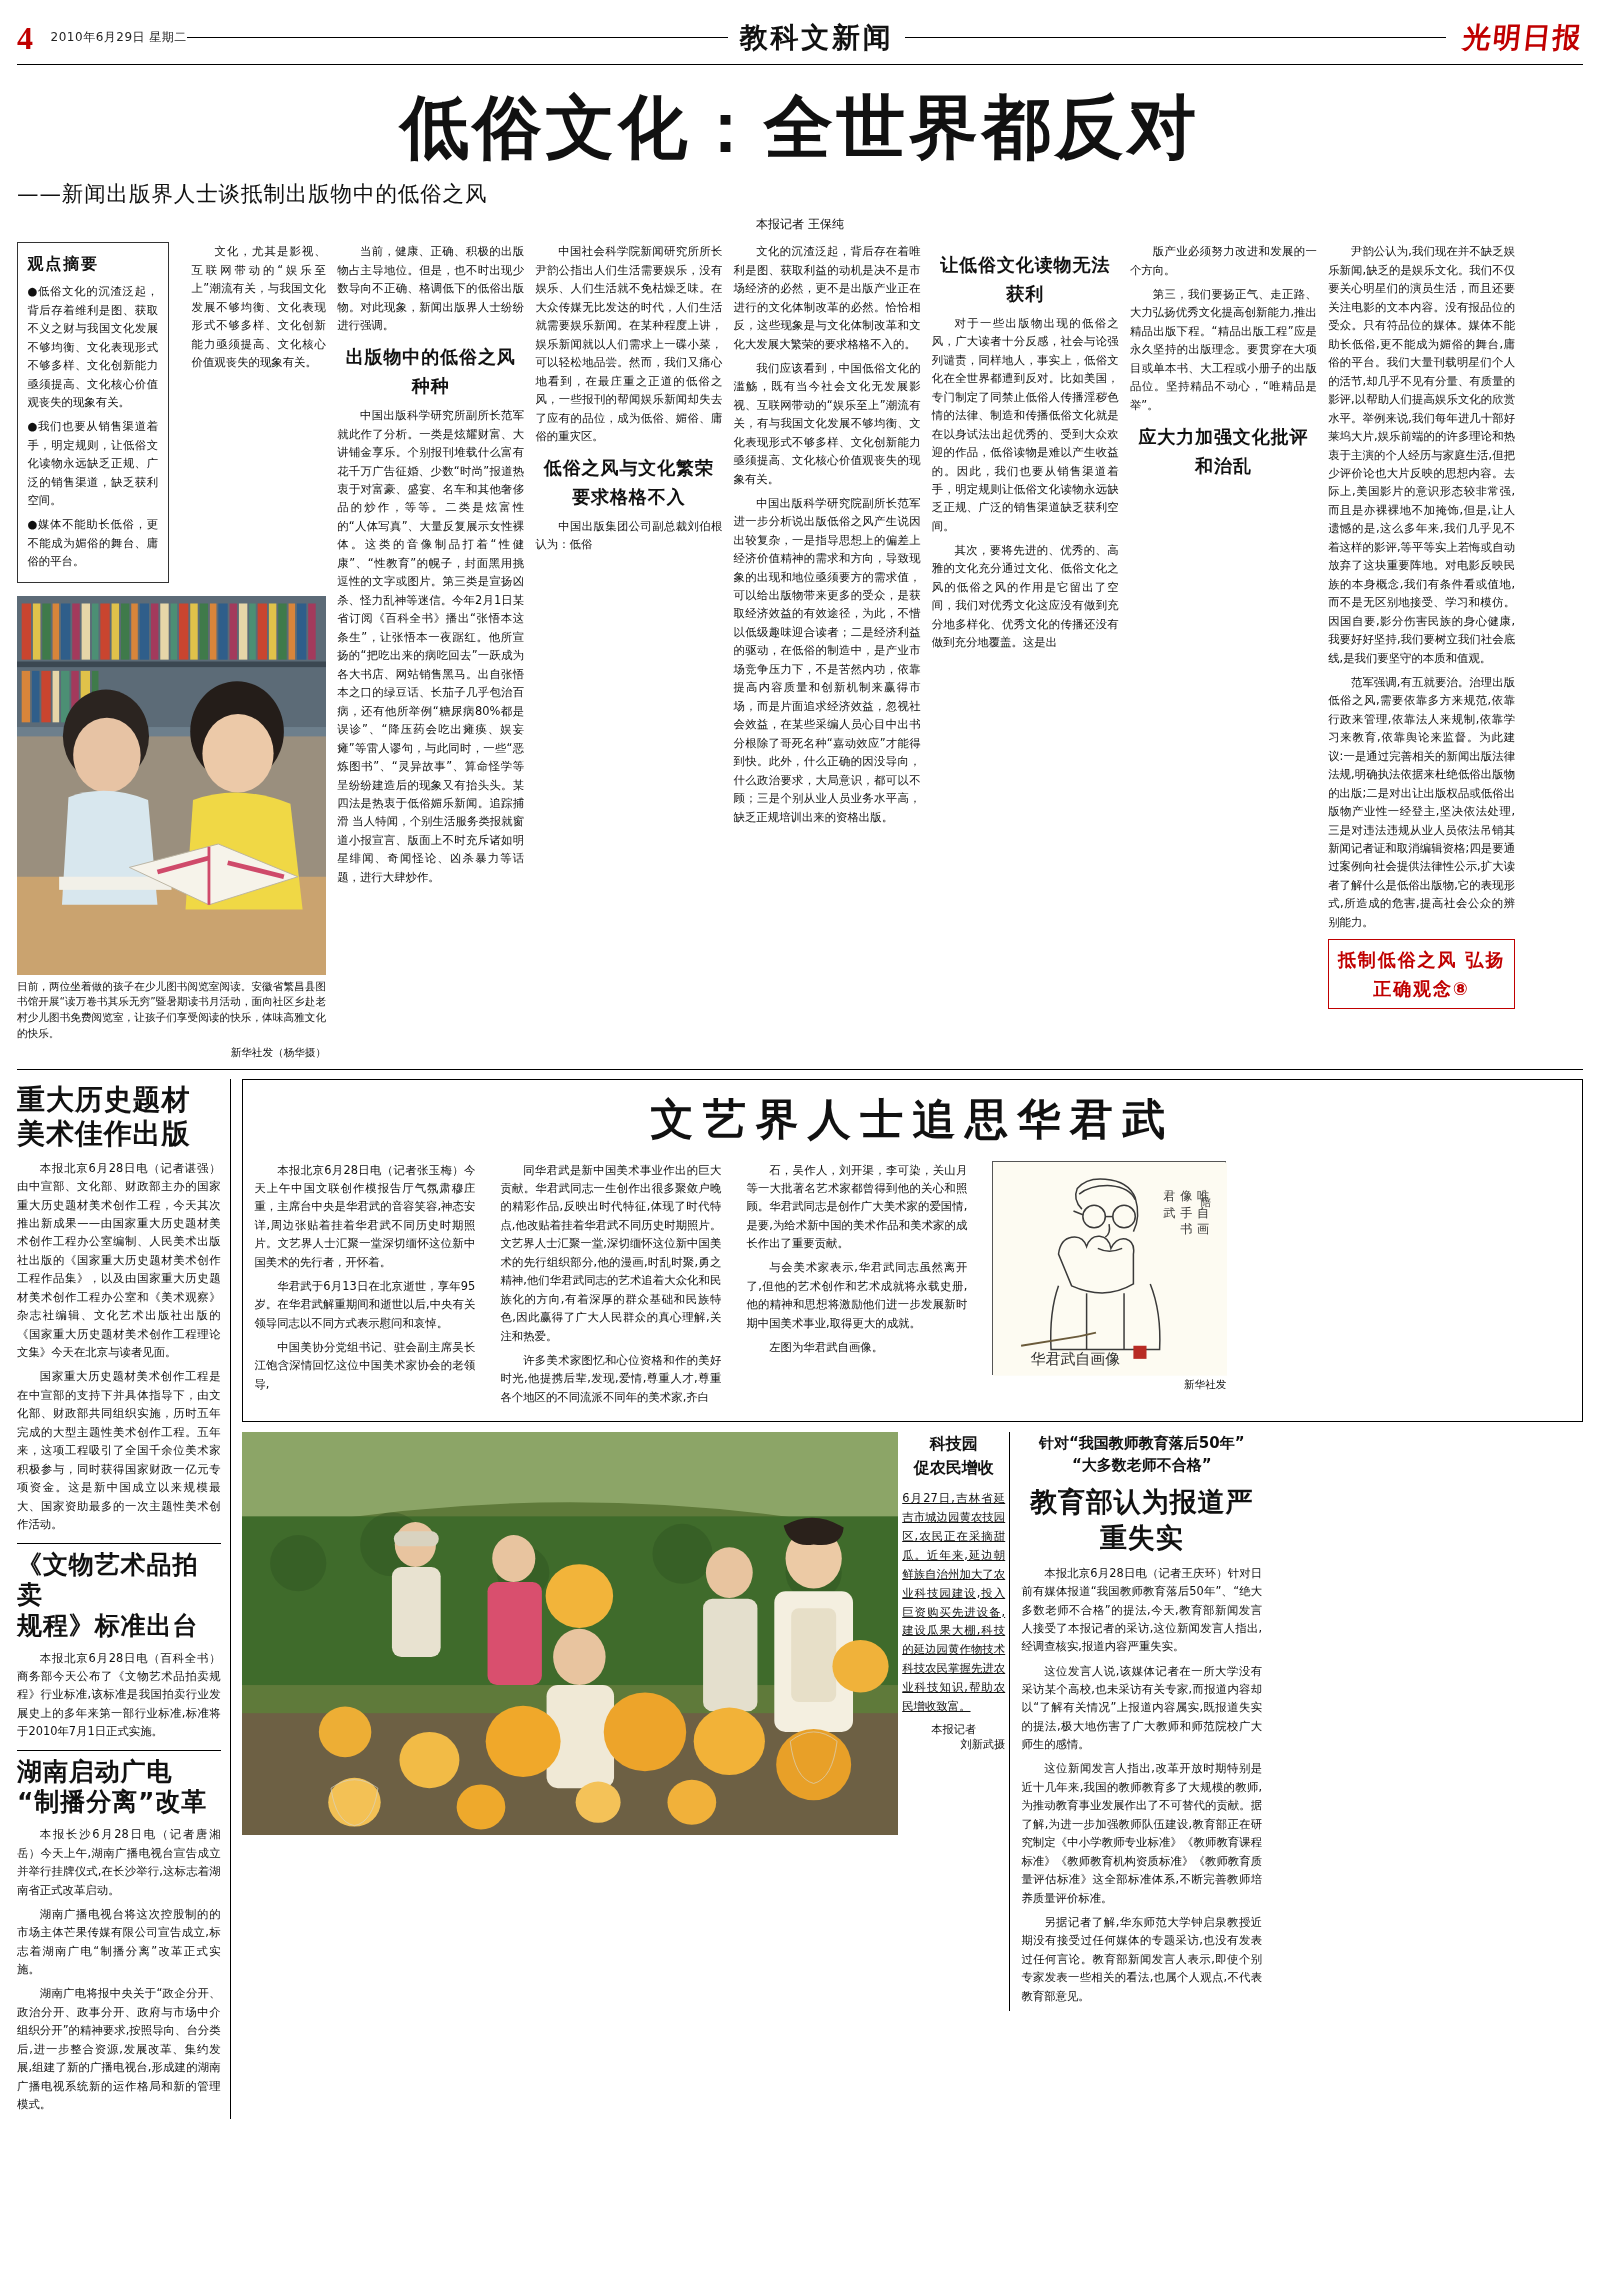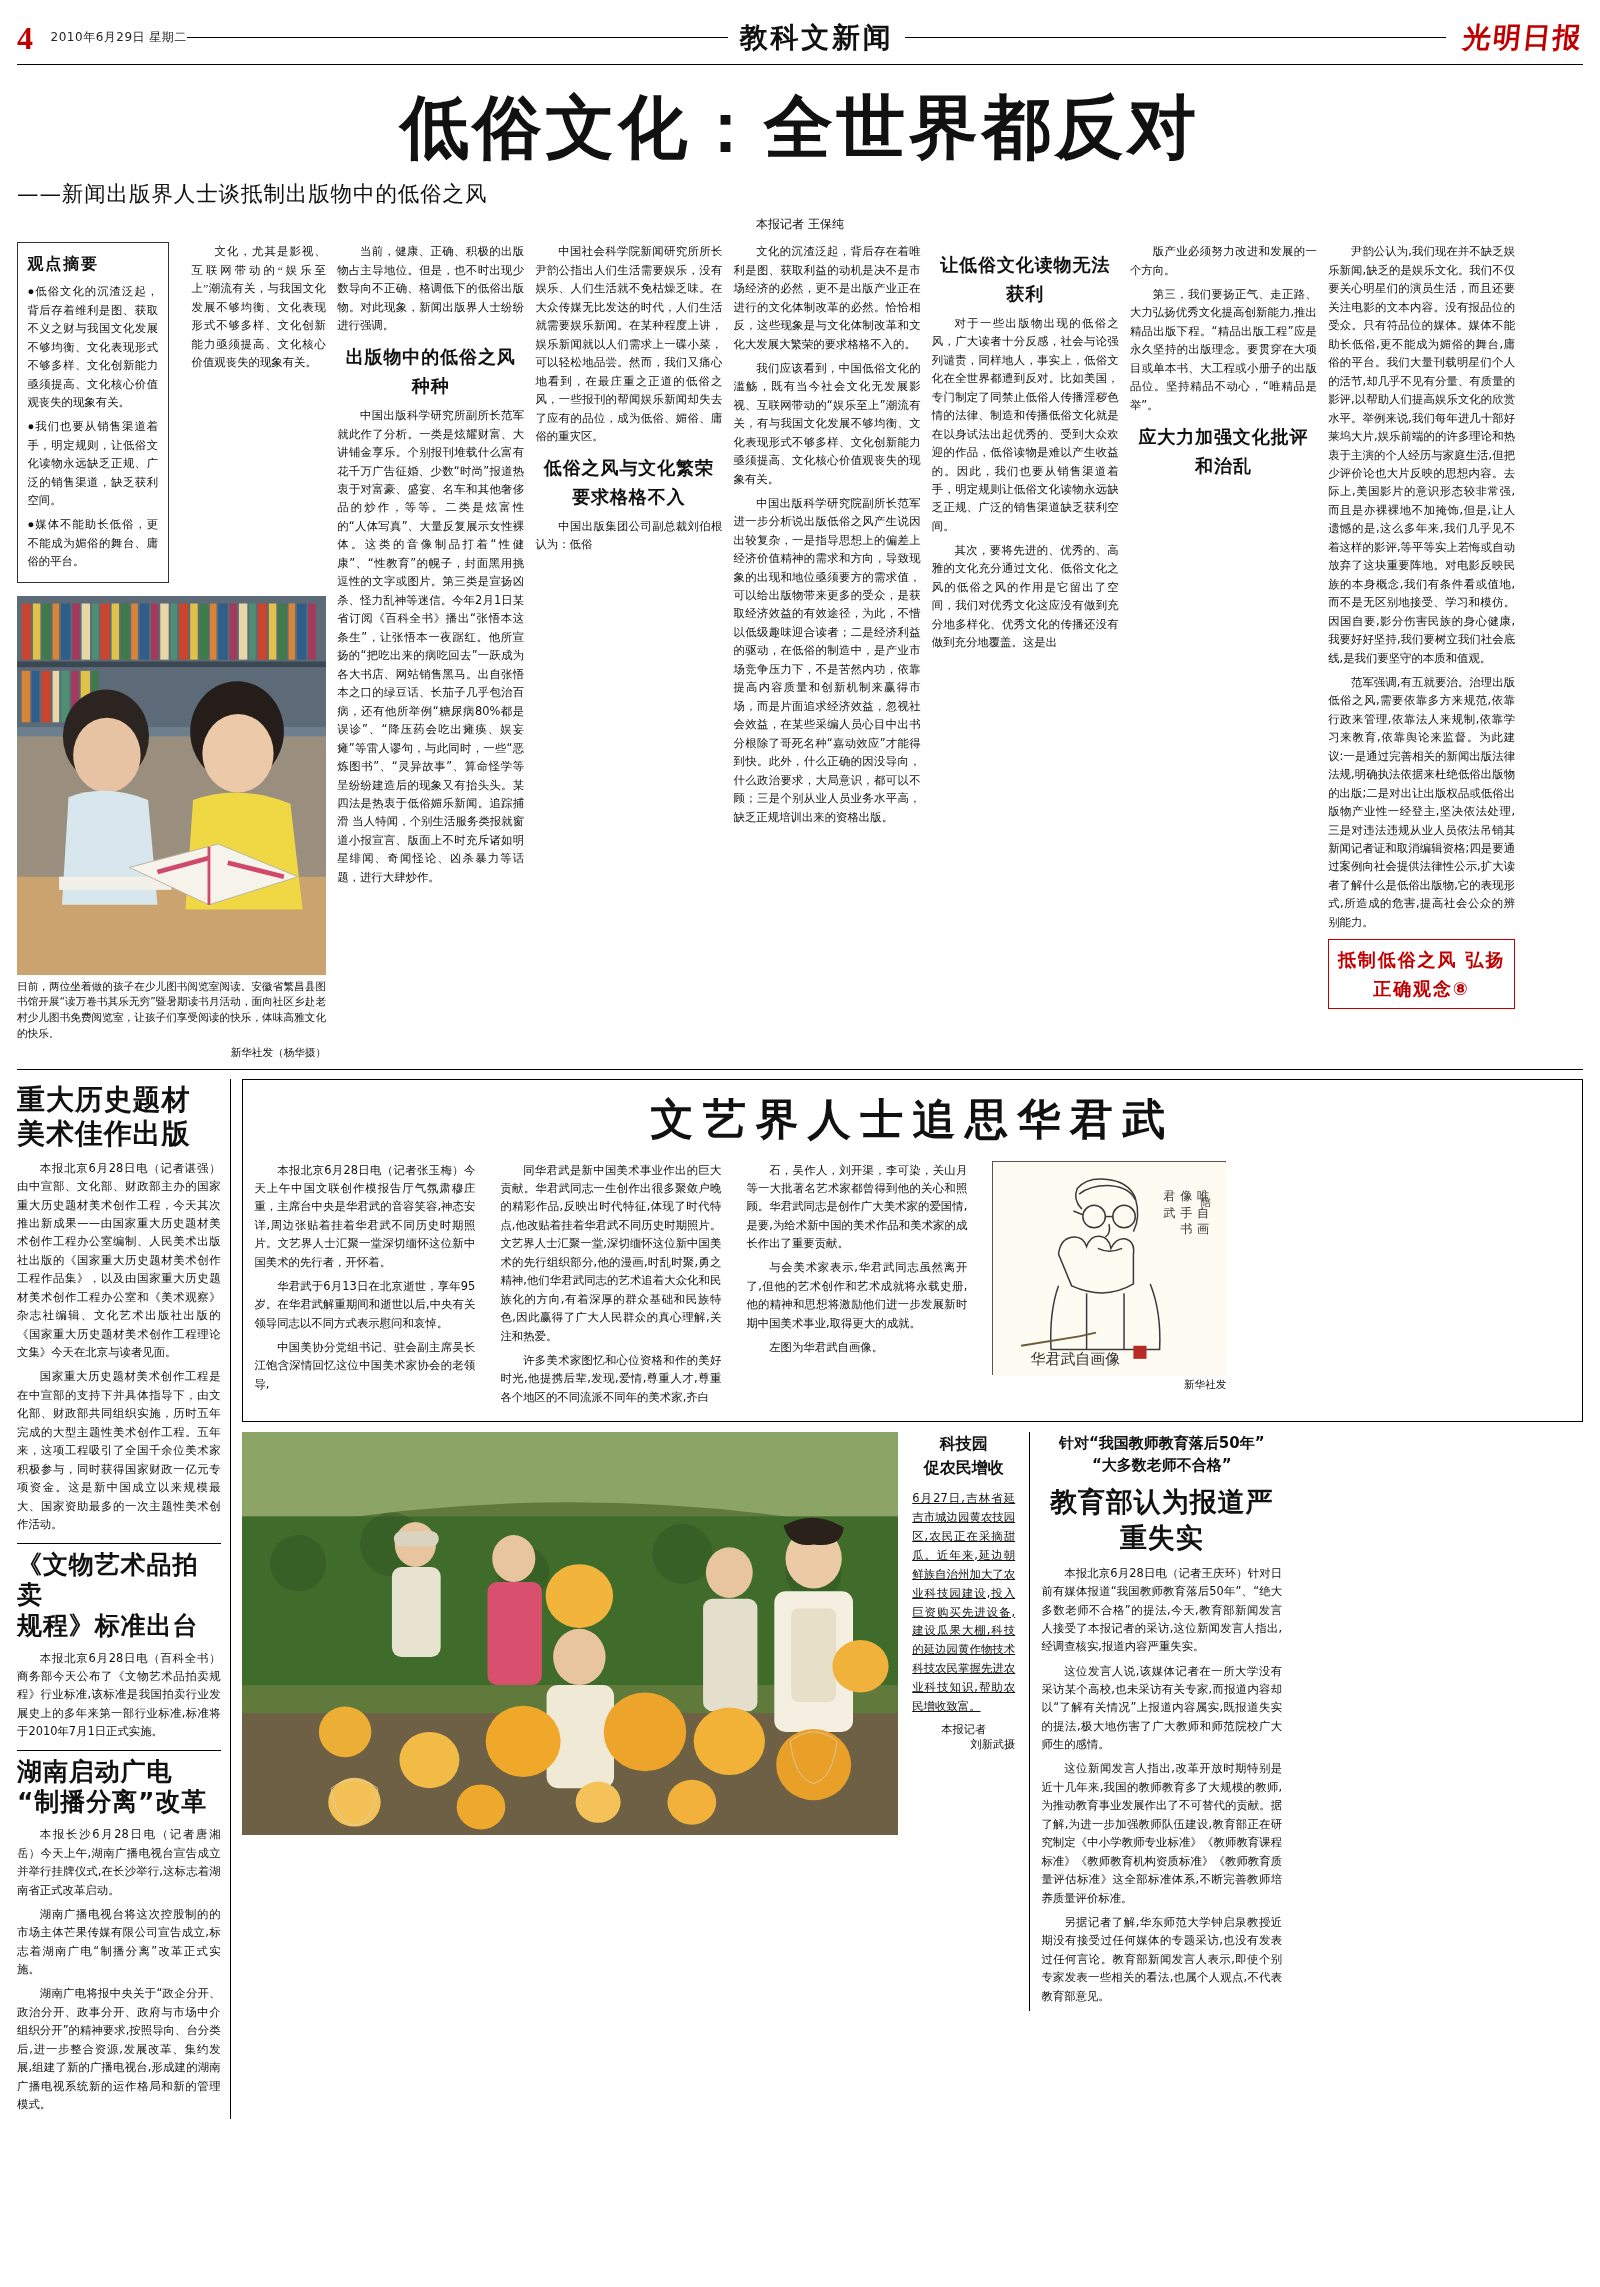--- a/index.html
+++ b/index.html
@@ -142,21 +142,21 @@
   .hua-cols { display: flex; gap: 25px; }
   .hua-col { width: 221px; font-size: 11.4px; line-height: 1.62; text-align: justify; }
   .hua-col p { margin: 0 0 5.6px 0; text-indent: 2em; }
   .sketch {
     width: 234px; border: 0.9px solid #555; background: #fdfbf2;
     position: relative; height: 214px;
   }
   .sk-credit { text-align: right; font-size: 10.6px; margin-top: 3.7px; }
 
   
-  .lower { display: flex; gap: 14px; margin-top: 9.4px; }
+  .lower { display: flex; gap: 4px; margin-top: 9.4px; }
   .photo-block { width: 656px; }
   .edu-col { width: 253px; }
   .edu-kicker { font-size: 15px; line-height: 1.5; text-align: center; font-weight: bold; }
   .edu-head {
     font-size: 27px; font-weight: bold; text-align: center;
     letter-spacing: 0.9px; margin: 7.5px 0 7.5px 0;
   }
   .edu-body { font-size: 11.4px; line-height: 1.62; text-align: justify; }
   .edu-body p { margin: 0 0 5.6px 0; text-indent: 2em; }
 </style>
@@ -177,21 +177,21 @@
   </div>
   <div class="rule-under-mast"></div>
 
   <div class="headline">低俗文化：全世界都反对</div>
   <div class="subhead">——新闻出版界人士谈抵制出版物中的低俗之风</div>
   <div class="byline">本报记者  王保纯</div>
 
   <div class="top-area">
 
     <div class="col c1">
-      <div style="display:flex; gap:23px;font-family:Liberation Serif, serif;">
+      <div style="display:flex; gap:23px;">
         <div style="width:159px;">
           <div class="box-summary">
             <h3>观点摘要</h3>
             <p>●低俗文化的沉渣泛起，背后存着维利是图、获取不义之财与我国文化发展不够均衡、文化表现形式不够多样、文化创新能力亟须提高、文化核心价值观丧失的现象有关。</p>
             <p>●我们也要从销售渠道着手，明定规则，让低俗文化读物永远缺乏正规、广泛的销售渠道，缺乏获利空间。</p>
             <p>●媒体不能助长低俗，更不能成为媚俗的舞台、庸俗的平台。</p>
           </div>
         </div>
         <div style="width:141px;">
           <p>文化，尤其是影视、互联网带动的“娱乐至上”潮流有关，与我国文化发展不够均衡、文化表现形式不够多样、文化创新能力亟须提高、文化核心价值观丧失的现象有关。</p>

